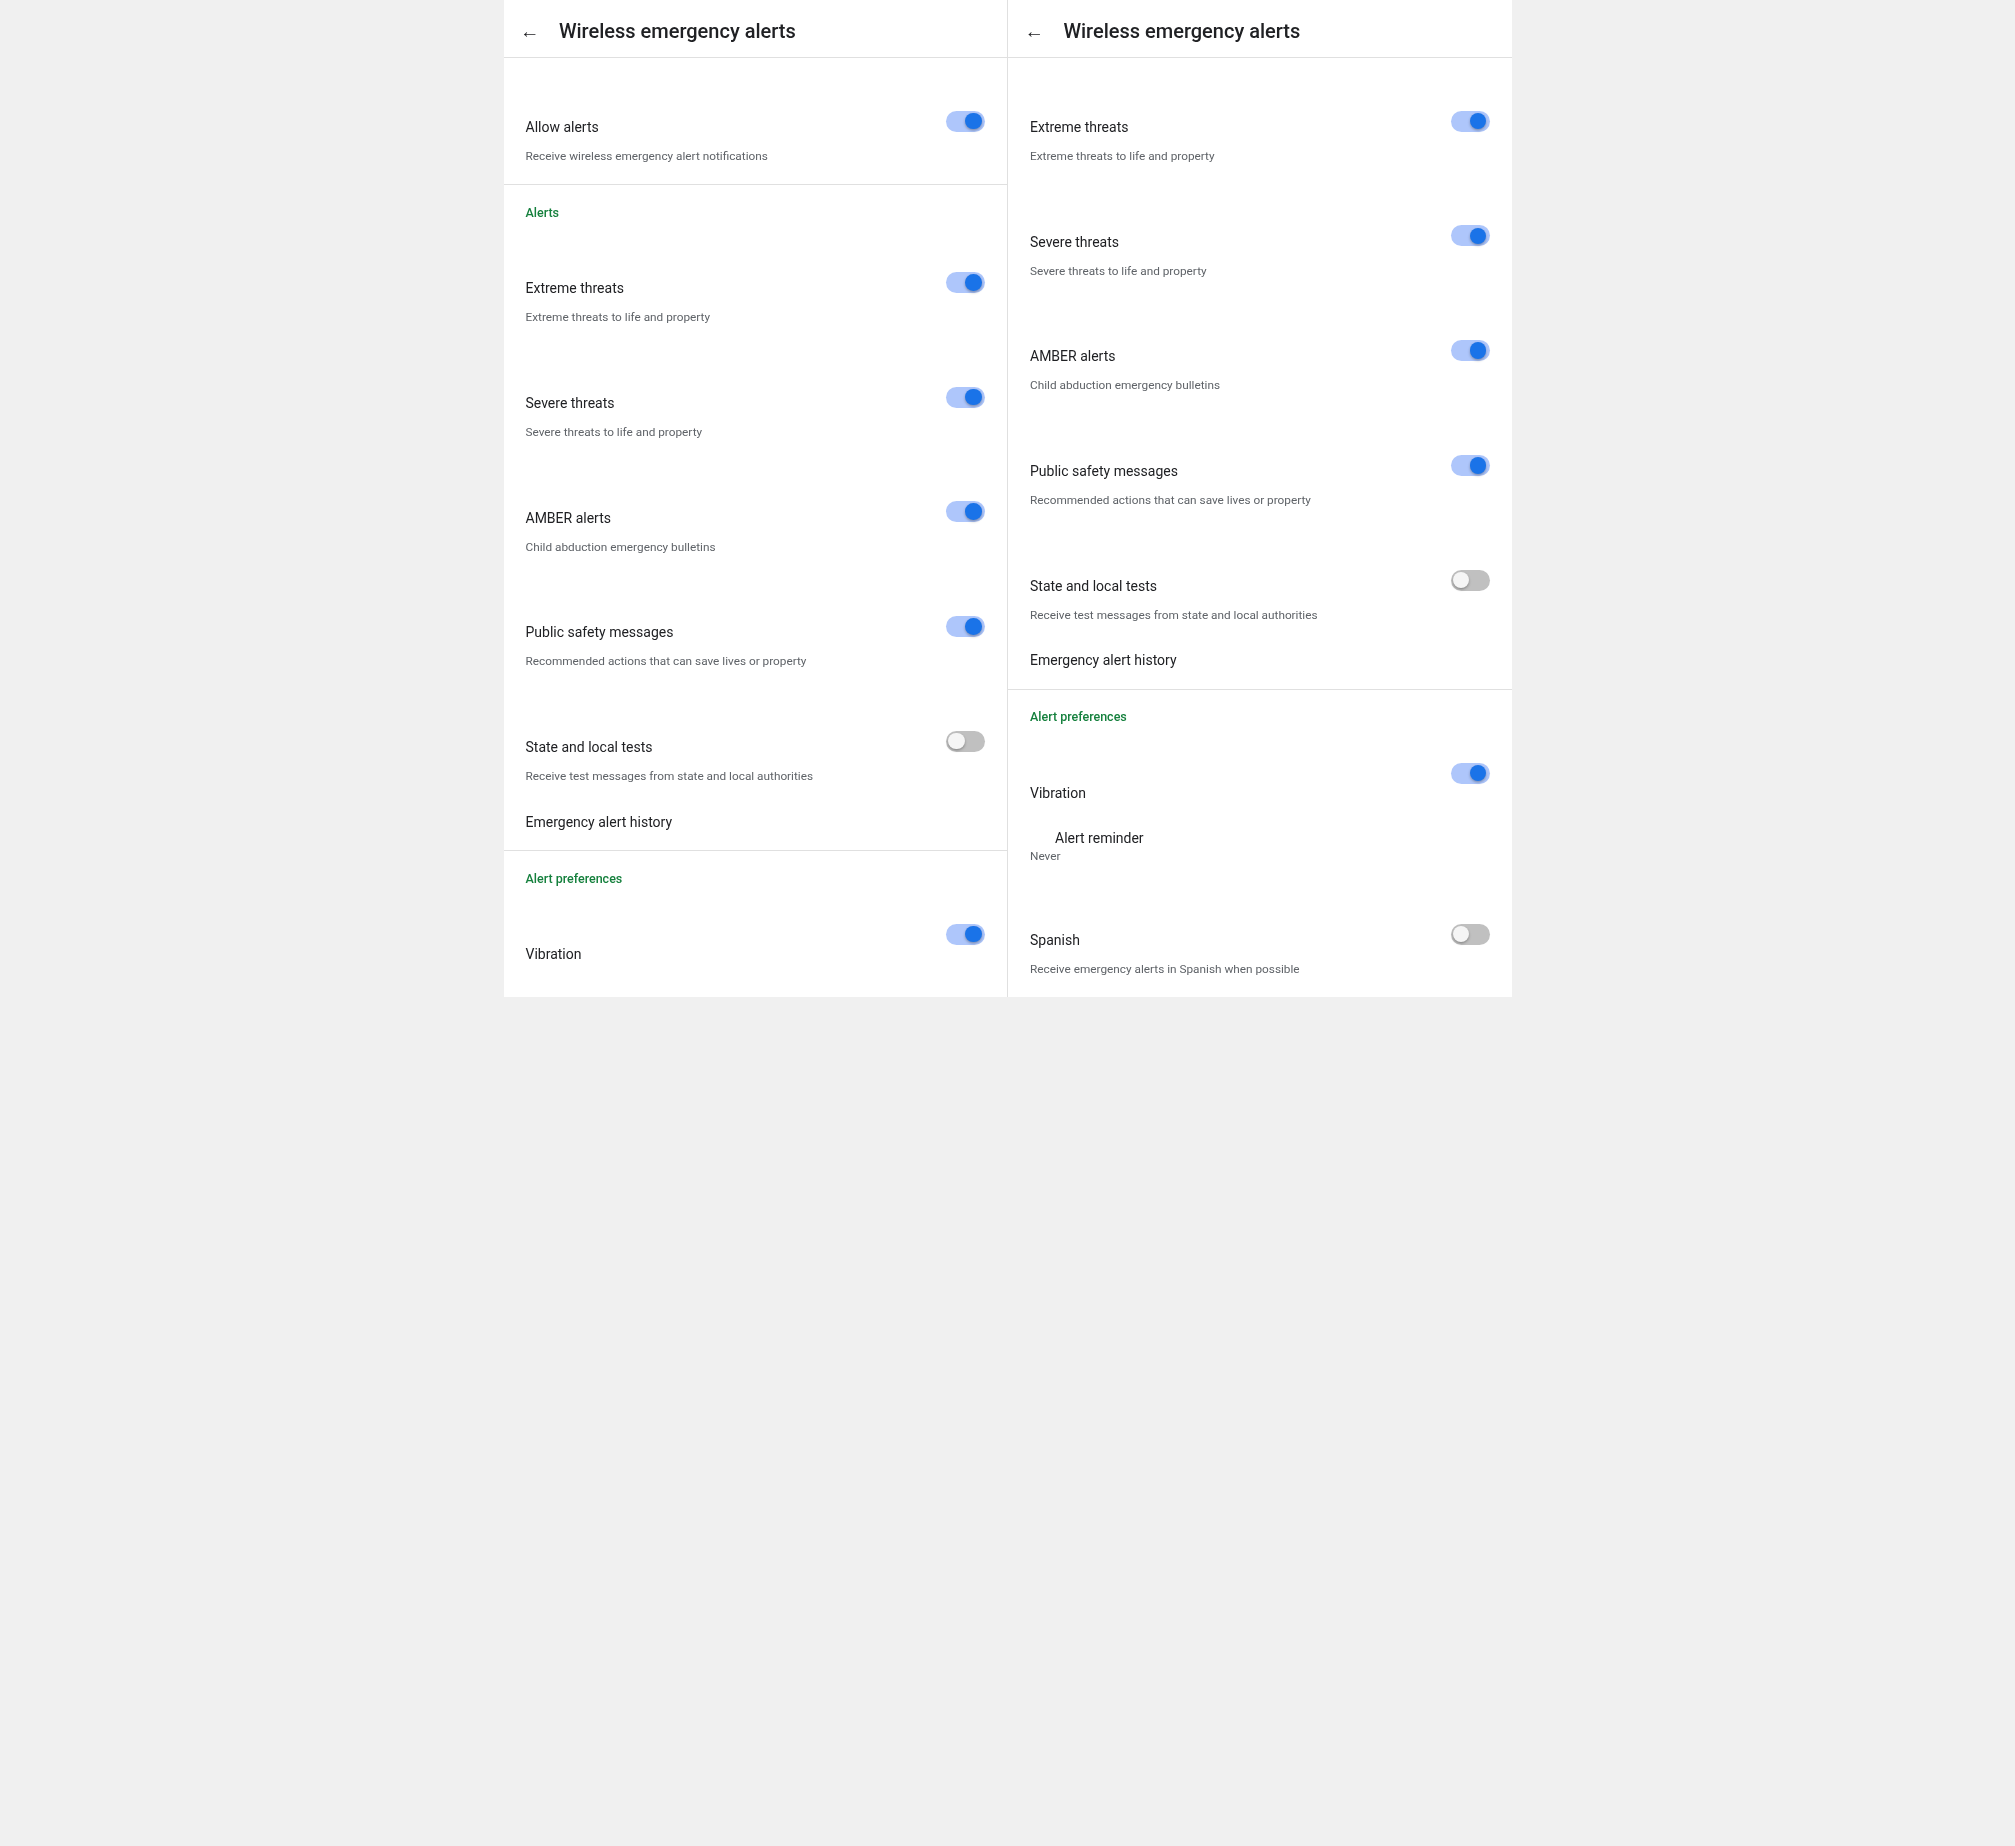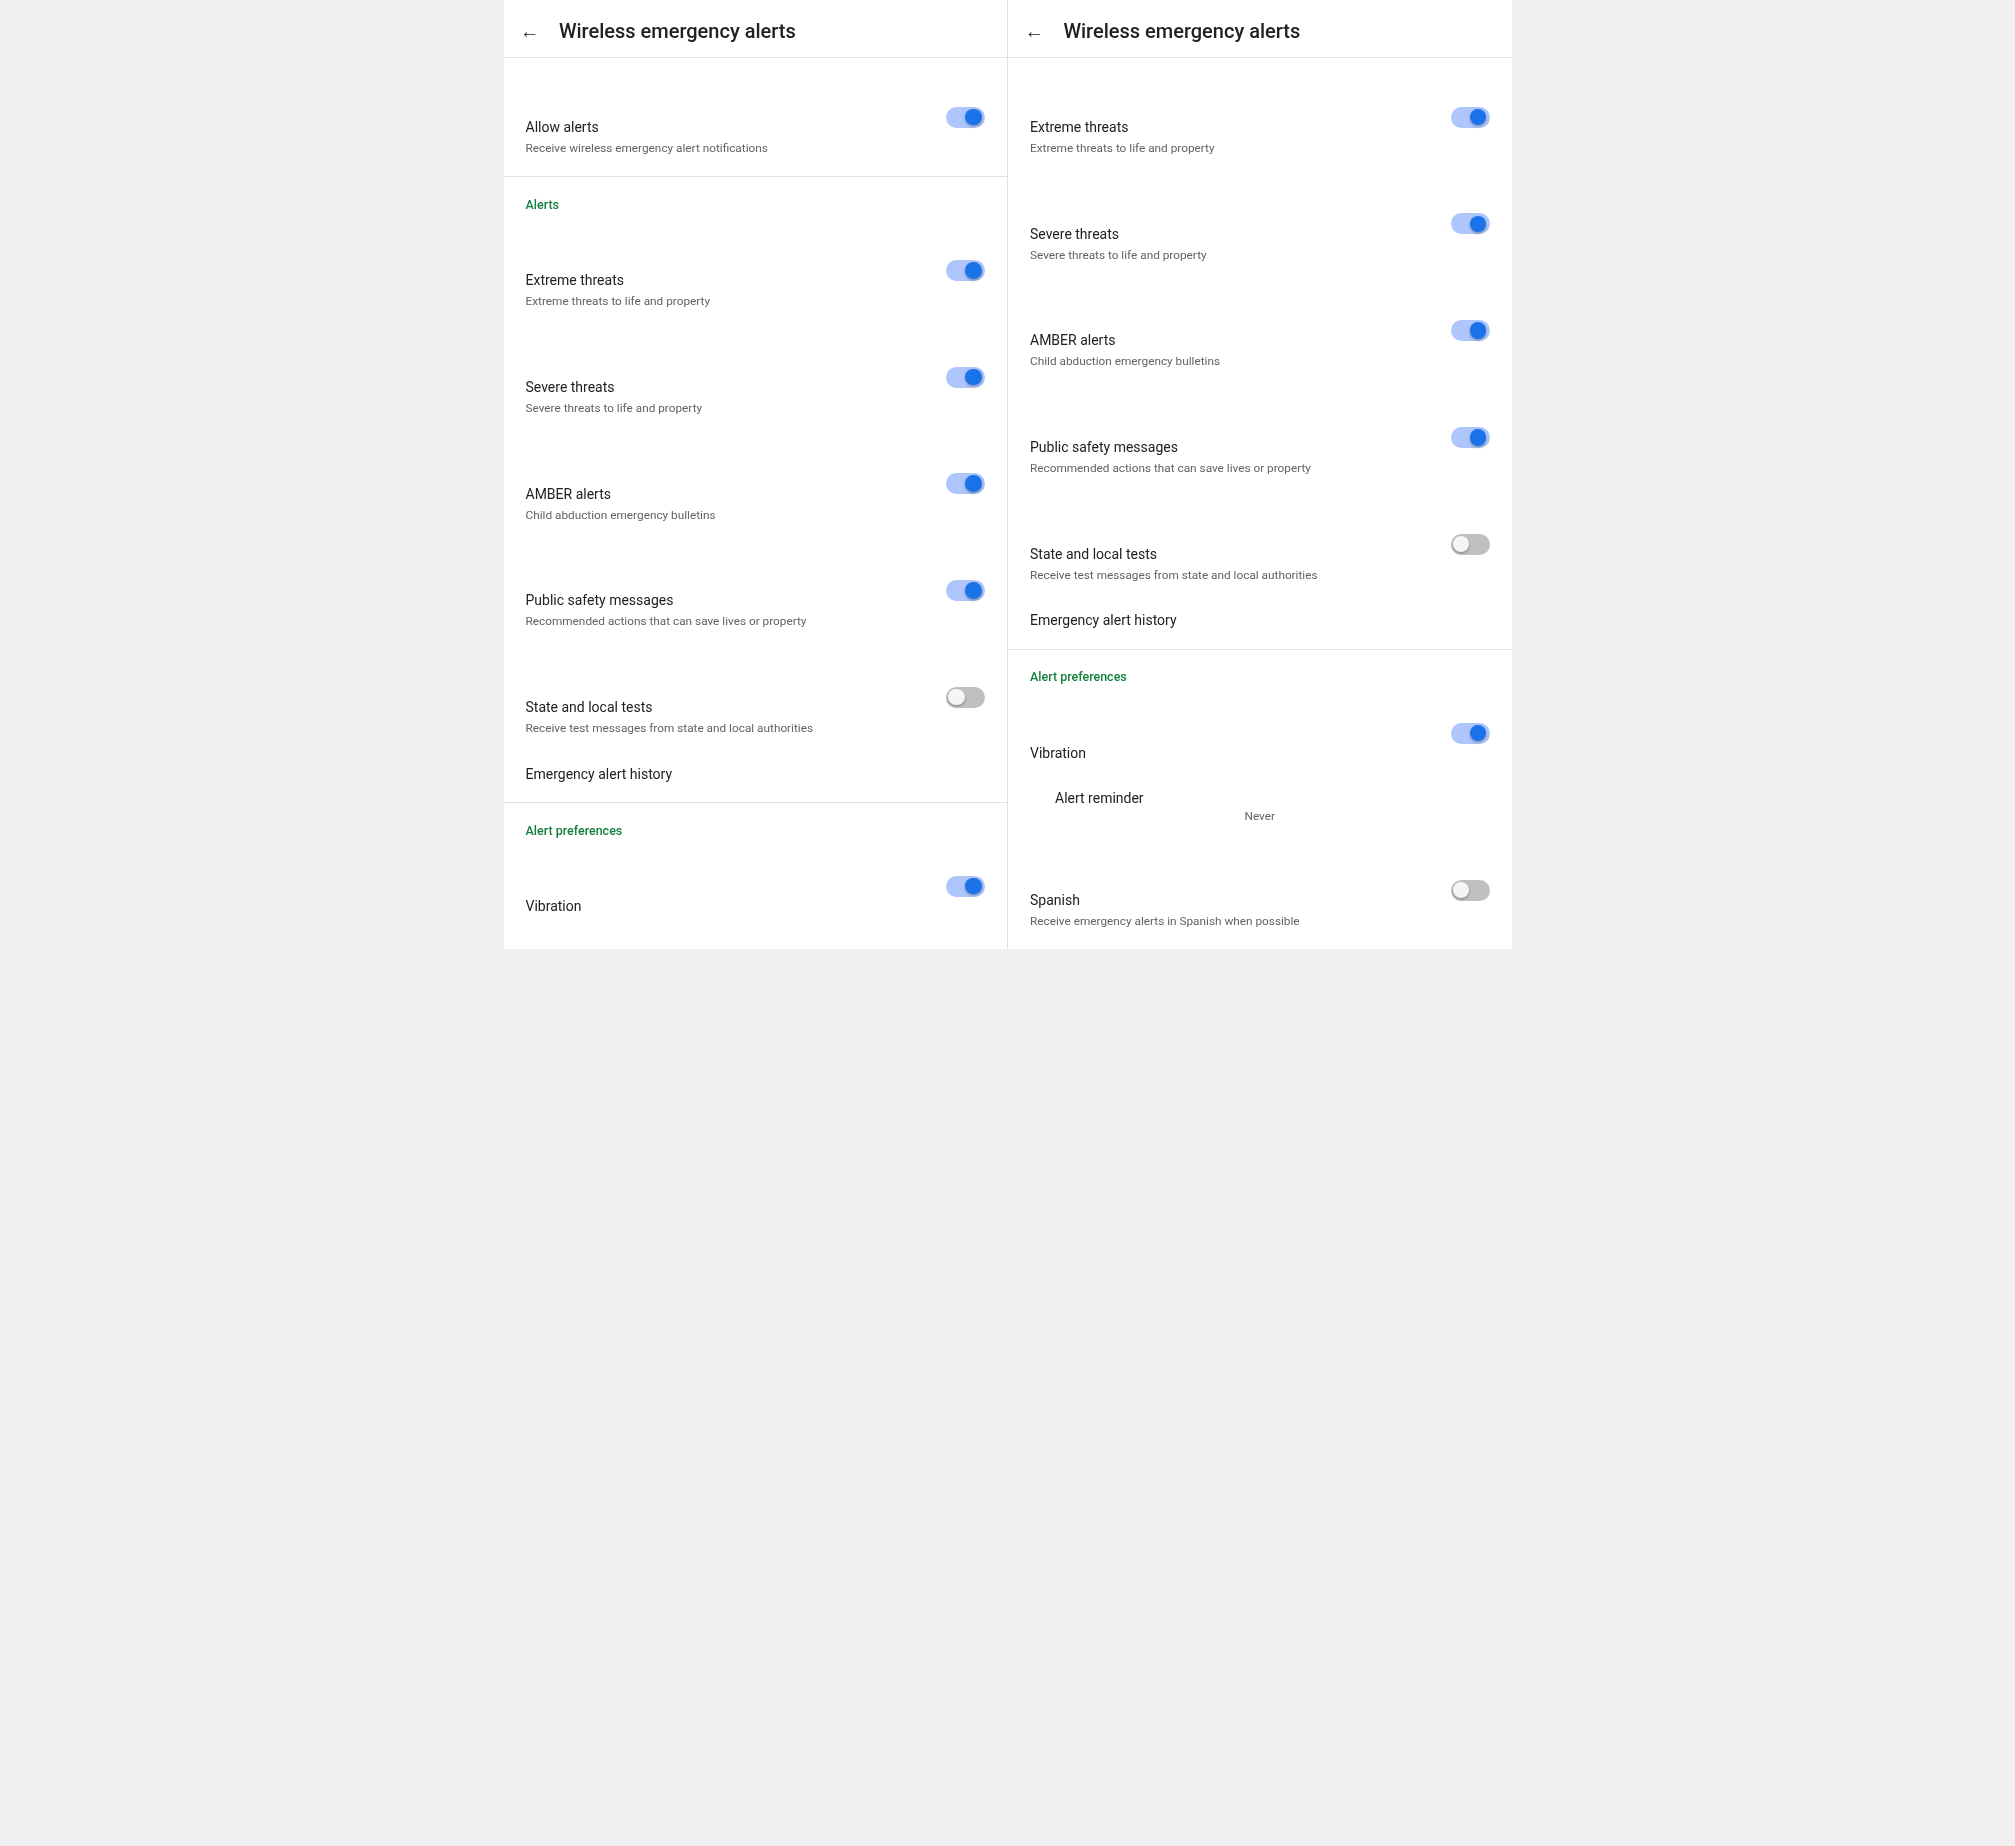--- a/index.html
+++ b/index.html
@@ -99,21 +99,21 @@
       font-weight: 400;
       color: #202124;
       line-height: 1.3;
       margin-top: 40px;
     }
 
     .setting-subtitle {
       font-size: 11.8px;
       color: #5f6368;
       line-height: 1.4;
-      margin-top: 4px;
+      margin-top: 12px;
     }
 
     
     .toggle {
       position: relative;
       width: 39px;
       height: 21px;
       flex-shrink: 0;
     }
 
@@ -193,21 +193,20 @@
       font-size: 14px;
       font-weight: 400;
       color: #202124;
       margin-left: 25px;
     }
 
     .value-row-value {
       font-size: 11.8px;
       color: #5f6368;
       margin-top: 2.8px;
-      text-align: center;
     }
   </style>
 </head>
 <body>
 
 <div class="screens-container">
 <div class="screen">
       <div class="header">
         <span class="back-arrow">←</span>
         <span class="header-title">Wireless emergency alerts</span>

